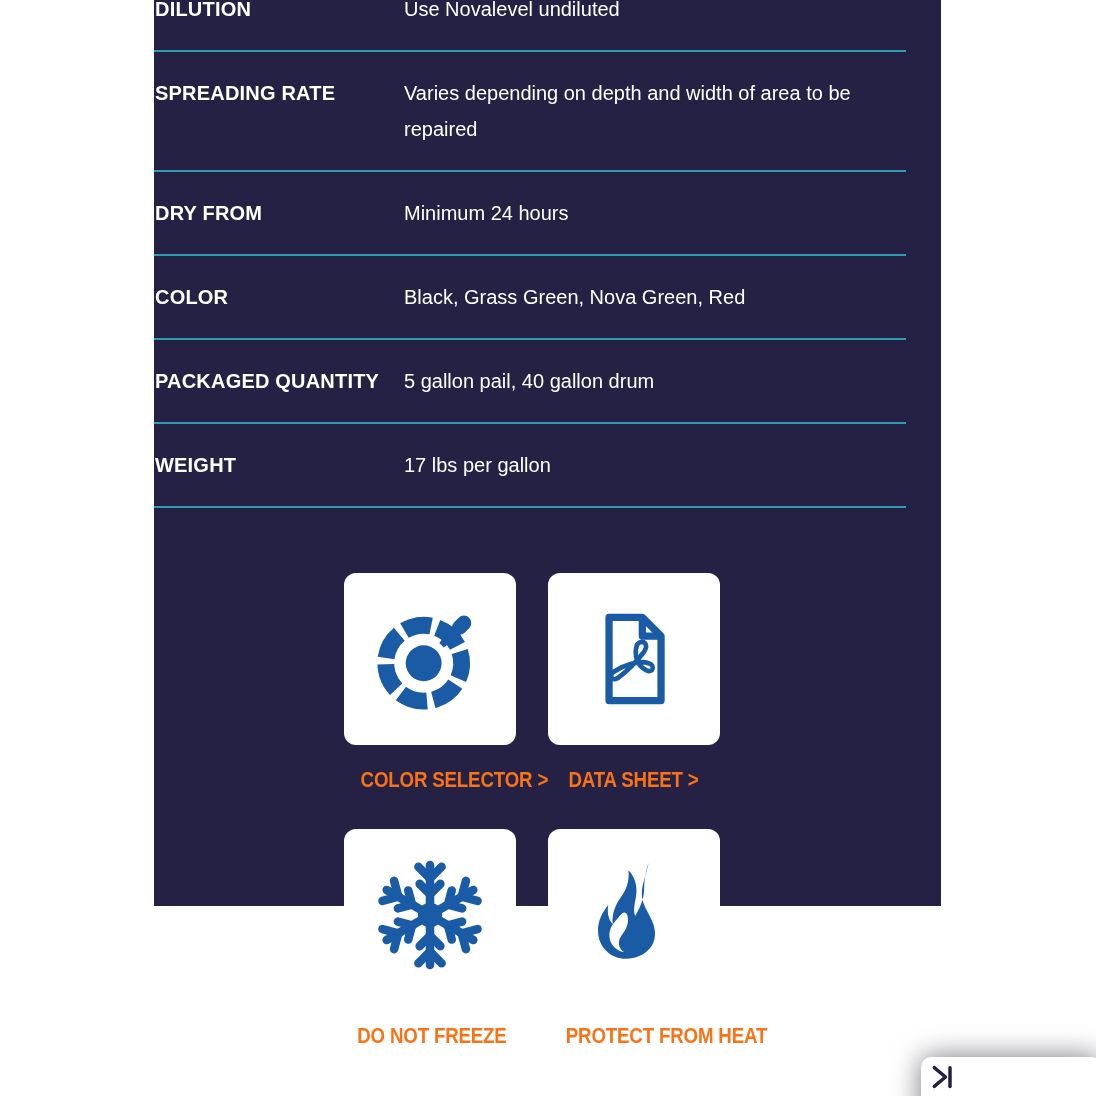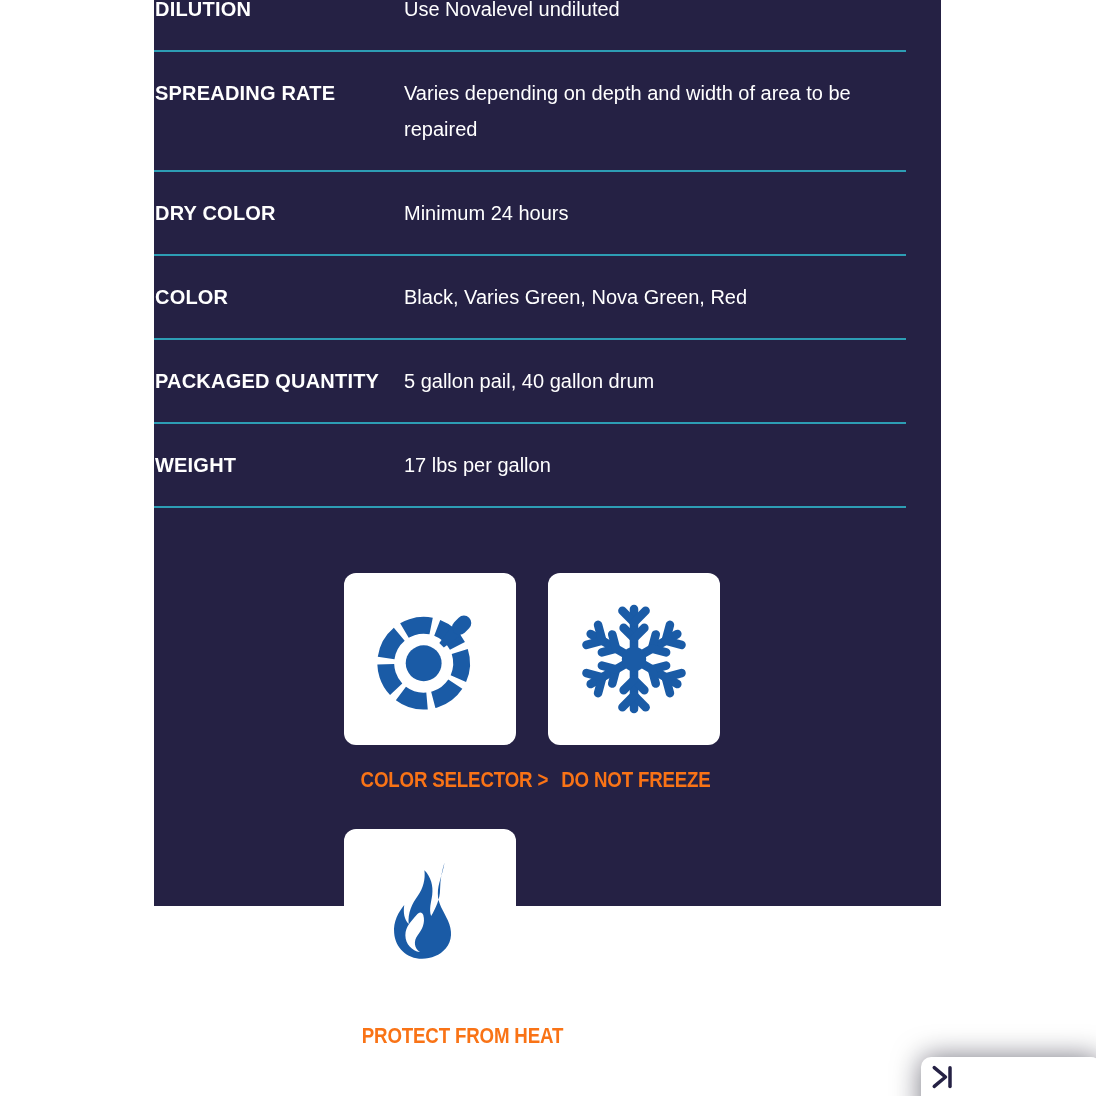--- a/index.html
+++ b/index.html
@@ -121,26 +121,26 @@
   <div class="spec-table">
     <div class="spec-row">
       <div class="spec-label">DILUTION</div>
       <div class="spec-value">Use Novalevel undiluted</div>
     </div>
     <div class="spec-row">
       <div class="spec-label">SPREADING RATE</div>
       <div class="spec-value">Varies depending on depth and width of area to be repaired</div>
     </div>
     <div class="spec-row">
-      <div class="spec-label">DRY COLOR</div>
+      <div class="spec-label">DRY FROM</div>
       <div class="spec-value">Minimum 24 hours</div>
     </div>
     <div class="spec-row">
       <div class="spec-label">COLOR</div>
-      <div class="spec-value">Black, Varies Green, Nova Green, Red</div>
+      <div class="spec-value">Black, Grass Green, Nova Green, Red</div>
     </div>
     <div class="spec-row">
       <div class="spec-label">PACKAGED QUANTITY</div>
       <div class="spec-value">5 gallon pail, 40 gallon drum</div>
     </div>
     <div class="spec-row">
       <div class="spec-label">WEIGHT</div>
       <div class="spec-value">17 lbs per gallon</div>
     </div>
   </div>
@@ -156,20 +156,32 @@
             <polygon class="blue" points="74,57 94,54 94,66 74,63"></polygon>
             <rect class="blue" x="91" y="53" width="20" height="14" rx="7"></rect>
           </g>
         </svg>
       </div>
       <div class="card-label">
         <span>COLOR SELECTOR &gt;</span>
       </div>
     </div>
 
+    <div class="card-cell">
+      <div class="card">
+        <svg width="104" height="104" viewBox="0 0 100 100">
+          <path d="M26 10 H58 L76 28 V90 H26 Z" fill="#ffffff" stroke="#1A5BA6" stroke-width="7" stroke-linejoin="round"></path>
+          <path d="M58 10 V28 H76" fill="none" stroke="#1A5BA6" stroke-width="7" stroke-linejoin="round"></path>
+          <path d="M53 36c6-6 12 0 6 8-7 9-15 17-24 24-6 4-10-2-4-6 9-6 24-11 33-8 7 2 4 10-2 7-10-5-12-16-9-25" fill="none" stroke="#1A5BA6" stroke-width="4.5" stroke-linecap="round"></path>
+        </svg>
+      </div>
+      <div class="card-label">
+        <span>DATA SHEET &gt;</span>
+      </div>
+    </div>
 
     <div class="card-cell">
       <div class="card">
         <svg width="122" height="122" viewBox="0 0 100 100">
           <defs>
             <g id="flake-arm" stroke="#1A5BA6" stroke-width="7" stroke-linecap="round">
               <line x1="50" y1="50" x2="50" y2="9"></line>
               <line x1="50" y1="20" x2="40.5" y2="10.5"></line>
               <line x1="50" y1="20" x2="59.5" y2="10.5"></line>
               <line x1="50" y1="33" x2="41.5" y2="24.5"></line>

